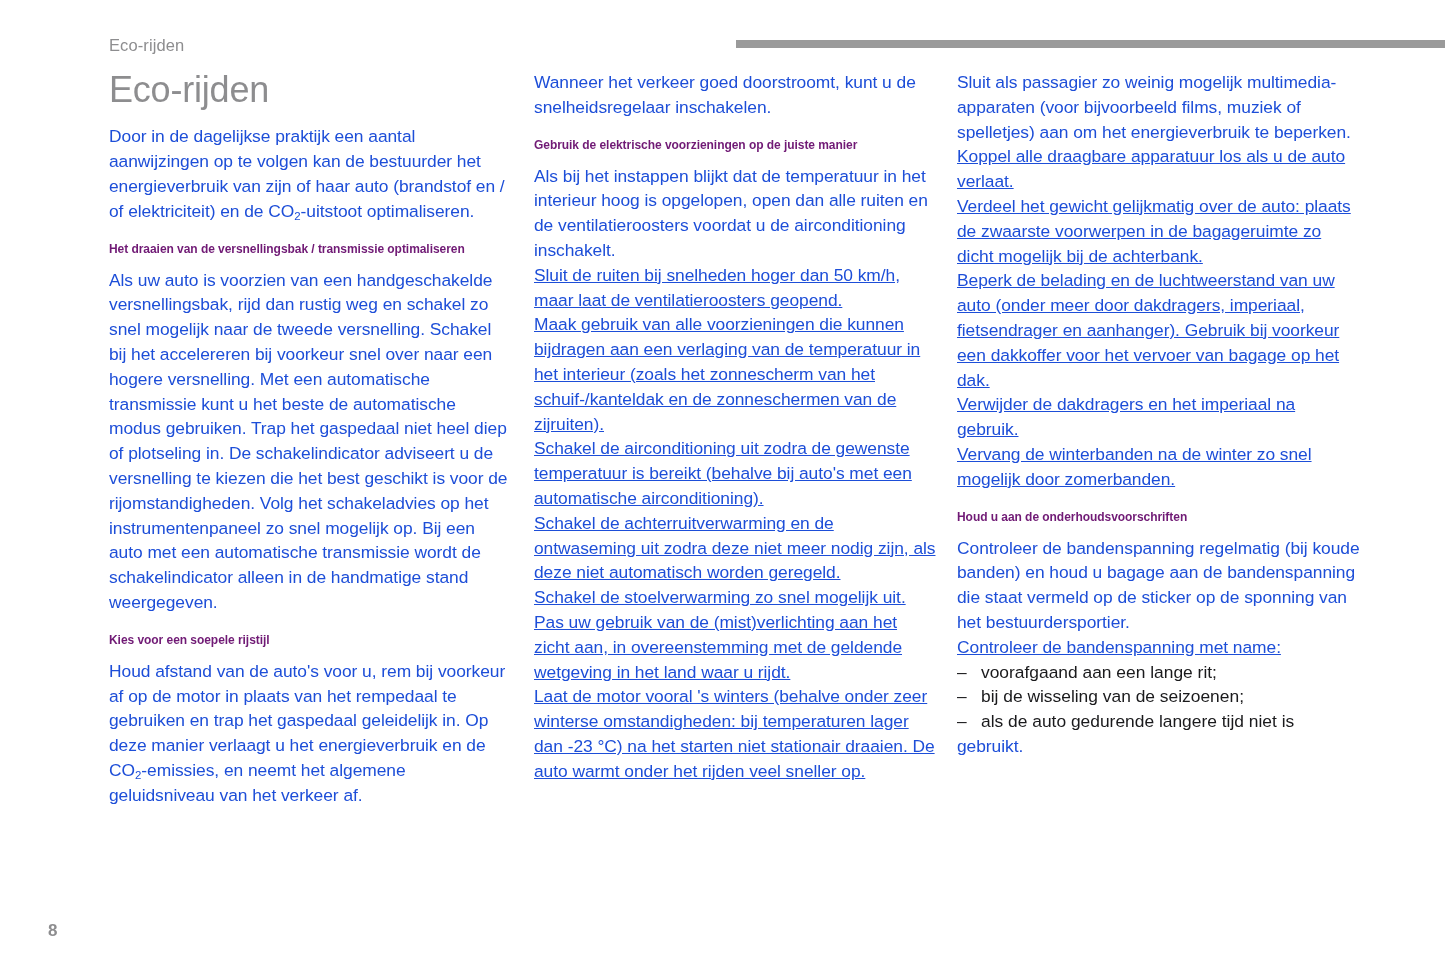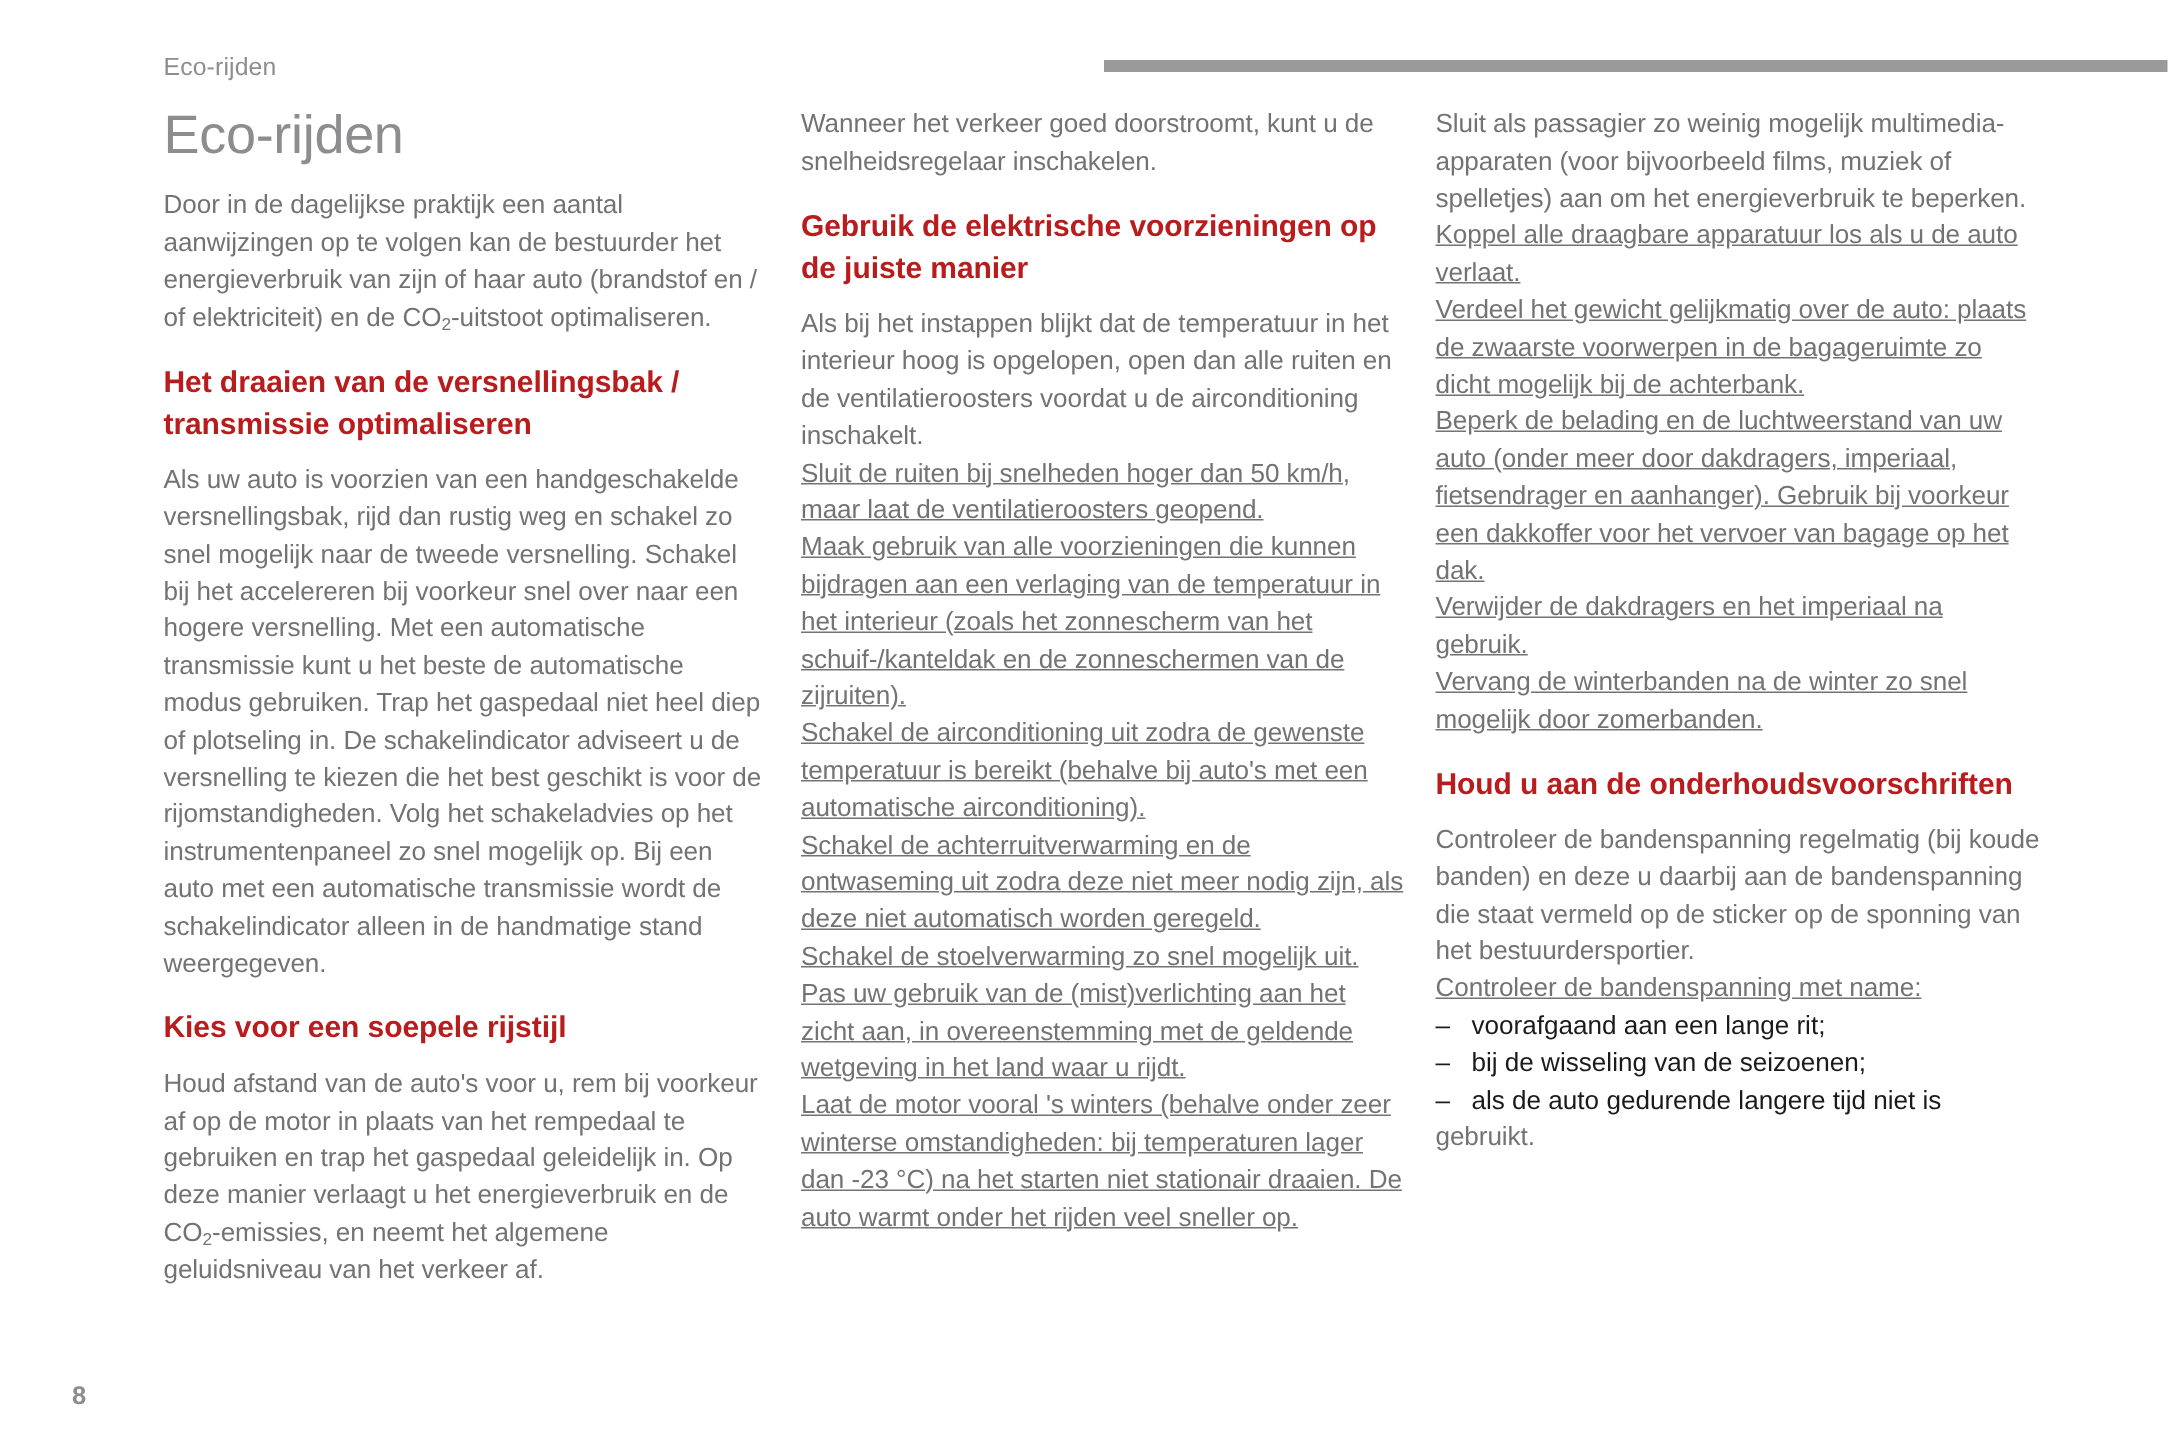--- a/index.html
+++ b/index.html
@@ -69,32 +69,32 @@
   h1.doc-title {
     font-size: 36px;
     font-weight: 400;
     color: #8d8d8f;
     margin: 0 0 14px 0;
     line-height: 1.12;
     letter-spacing: -0.2px;
   }
 
   h2.sec-head {
-    font-size: 20px;
+    font-size: 12px;
     font-weight: 700;
-    color: #b91c1c;
+    color: #701a75;
     margin: 17px 0 10px 0;
     line-height: 1.42;
     letter-spacing: -0.05px;
   }
 
   p.para {
     font-size: 17.4px;
     font-weight: 400;
-    color: #737373;
+    color: #1d4ed8;
     margin: 0 0 0 0;
     line-height: 1.425;
     letter-spacing: -0.05px;
   }
   p.para + p.para { margin-top: 0; text-decoration: underline; }
 
   .dash-list {
     list-style: none;
     margin: 0;
     padding: 0;
@@ -196,21 +196,21 @@
       <p class="para">Verdeel het gewicht gelijkmatig over de auto: plaats de zwaarste voorwerpen in de bagageruimte zo dicht mogelijk bij de achterbank.</p>
 
       <p class="para">Beperk de belading en de luchtweerstand van uw auto (onder meer door dakdragers, imperiaal, fietsendrager en aanhanger). Gebruik bij voorkeur een dakkoffer voor het vervoer van bagage op het dak.</p>
 
       <p class="para">Verwijder de dakdragers en het imperiaal na gebruik.</p>
 
       <p class="para">Vervang de winterbanden na de winter zo snel mogelijk door zomerbanden.</p>
 
       <h2 class="sec-head">Houd u aan de onderhoudsvoorschriften</h2>
 
-      <p class="para">Controleer de bandenspanning regelmatig (bij koude banden) en deze u daarbij aan de bandenspanning die staat vermeld op de sticker op de sponning van het bestuurdersportier.</p>
+      <p class="para">Controleer de bandenspanning regelmatig (bij koude banden) en houd u bagage aan de bandenspanning die staat vermeld op de sticker op de sponning van het bestuurdersportier.</p>
 
       <p class="para">Controleer de bandenspanning met name:</p>
 
       <ul class="dash-list">
         <li><span class="dash">–</span><span>voorafgaand aan een lange rit;</span></li>
         <li><span class="dash">–</span><span>bij de wisseling van de seizoenen;</span></li>
         <li><span class="dash">–</span><span>als de auto gedurende langere tijd niet is</span></li>
       </ul>
 
       <p class="para">gebruikt.</p>

